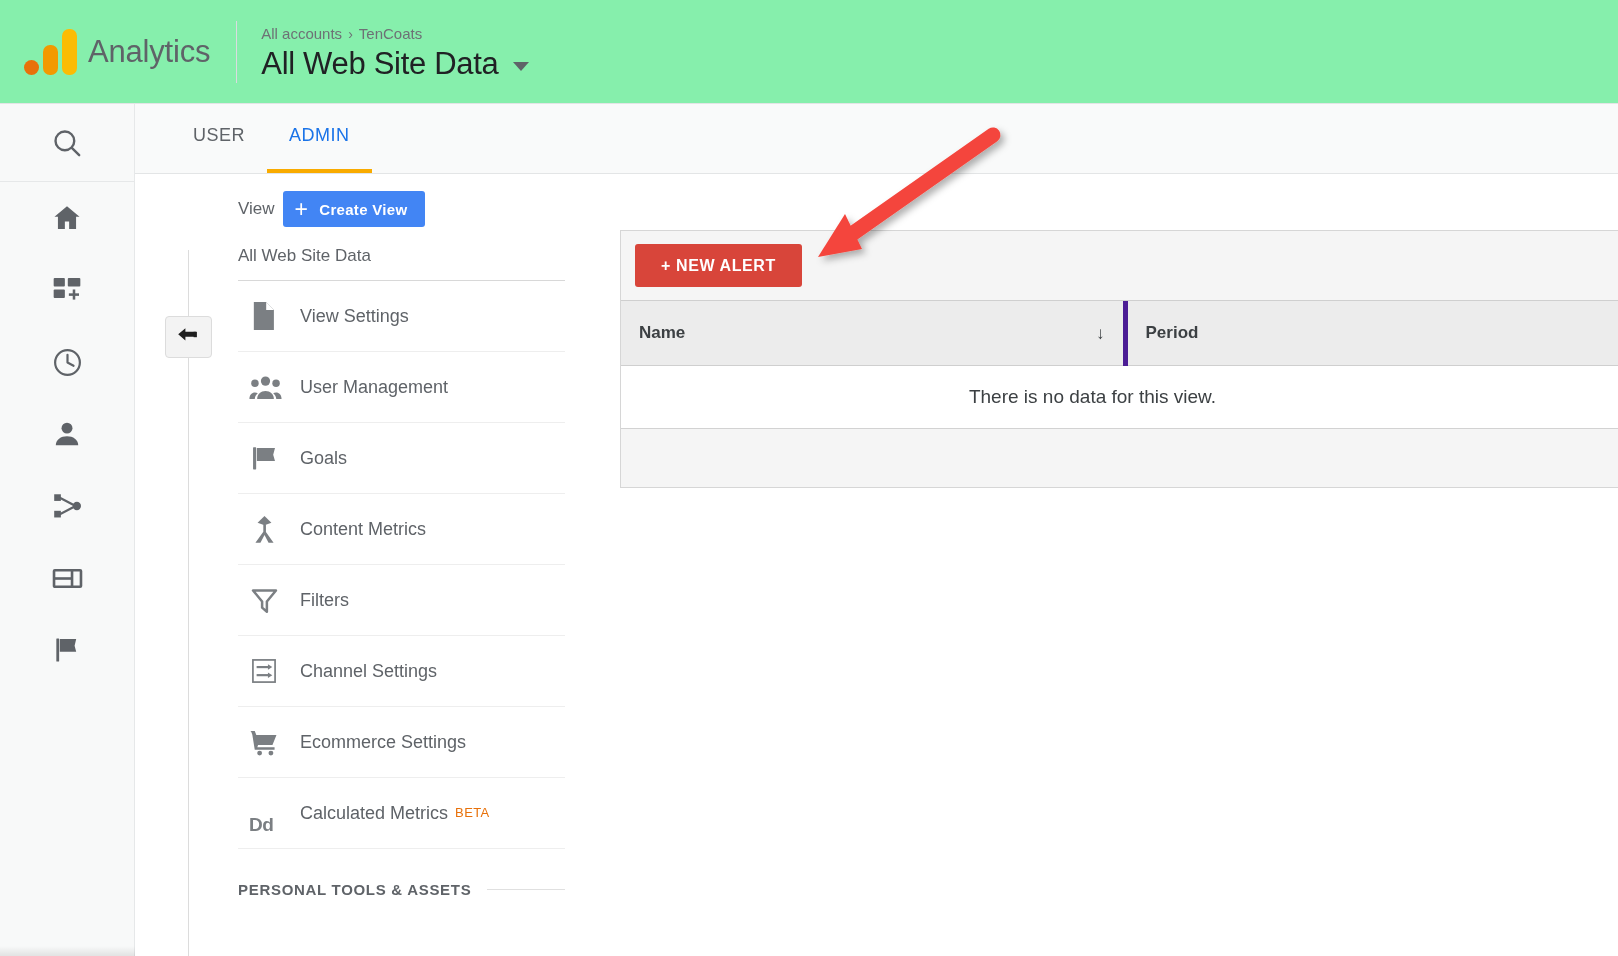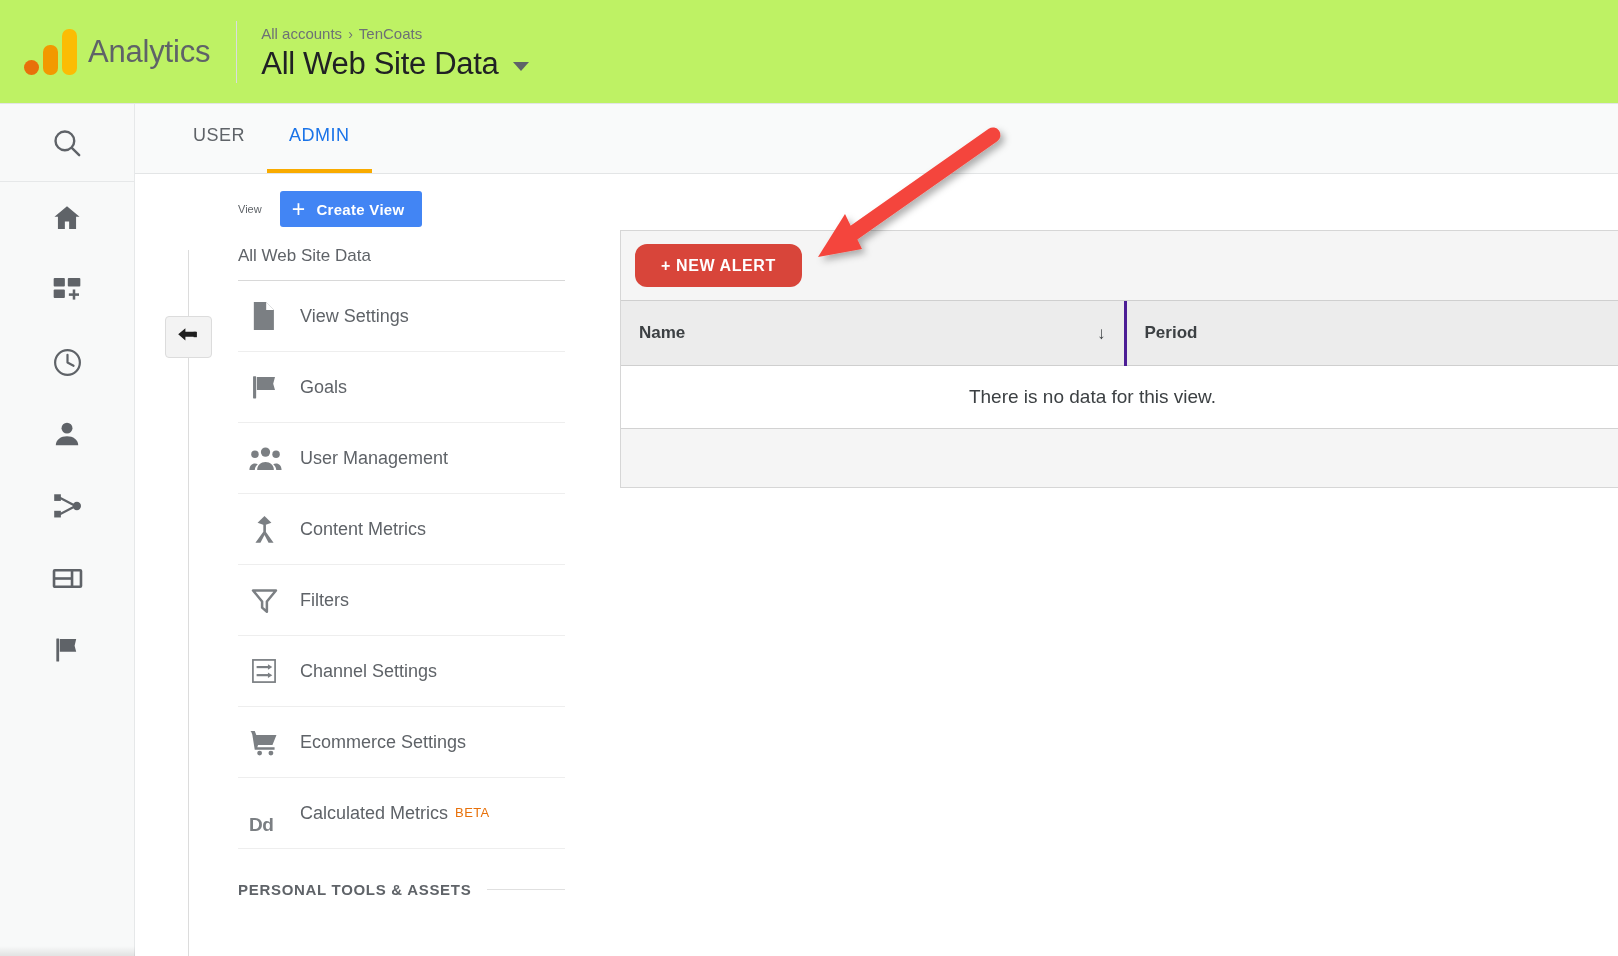--- a/index.html
+++ b/index.html
@@ -9,21 +9,21 @@
     overflow: hidden;
     background: #ffffff;
     font-family: "Liberation Sans", sans-serif;
     -webkit-font-smoothing: antialiased;
   }
   .app { position: relative; width: 1618px; height: 956px; background:#fff; }
 
   
   .topbar {
     position: absolute; left:0; top:0; width:1618px; height:104px;
-    background:#bef264;
+    background:#86efac;
     border-bottom:1px solid #e3e5e6;
     display:flex; align-items:center;
   }
   .brand { display:flex; align-items:center; padding-left:22px; height:100%; }
   .ga-logo { width:52px; height:46px; position:relative; margin-right:14px; }
   .ga-logo .bar { position:absolute; border-radius:7px; }
   .ga-logo .bar1 { width:15px; height:15px; border-radius:50%; left:2px;  bottom:0px;  background:#e8710a; }
   .ga-logo .bar2 { width:15px; height:30px; left:21px; bottom:0px; background:#f29900; }
   .ga-logo .bar3 { width:15px; height:46px; left:40px; bottom:0px; background:#fbbc04; }
   .brand-name {
@@ -85,21 +85,21 @@
   }
   .vline { position:absolute; left:53px; top:76px; width:1px; height:720px; background:#dcdcdc; }
   .collapse-btn {
     position:absolute; left:30px; top:142px; width:47px; height:42px;
     background:#f3f3f3; border:1px solid #dcdcdc; border-radius:4px;
     display:flex; align-items:center; justify-content:center; cursor:pointer; z-index:3;
   }
 
   .menu-inner { position:absolute; left:103px; top:0; width:330px; }
   .view-row { display:flex; align-items:center; height:56px; padding-top:14px; }
-  .view-label { font-size:11px; color:#5f6368; margin-right:18px; }
+  .view-label { font-size:17px; color:#5f6368; margin-right:8px; }
   .create-view-btn {
     background:#4285f4; color:#fff; border:none; border-radius:3px;
     height:36px; padding:0 18px 0 12px; font-size:15px; font-weight:bold;
     letter-spacing:0.3px; display:flex; align-items:center; cursor:pointer;
     font-family:"Liberation Sans", sans-serif;
   }
   .plus-glyph { font-size:23px; font-weight:400; margin-right:11px; line-height:1; }
   .view-name { font-size:17px; color:#5f6368; padding:16px 0 14px 0; }
   .thick-rule { height:1px; background:#d8d8d8; width:327px; }
 
@@ -128,31 +128,31 @@
   }
   .panel {
     position:absolute; left:2px; top:56px; width:1000px;
     border:1px solid #d6d6d6; border-right:none; background:#fff;
   }
   .panel-toolbar {
     height:70px; background:#f5f5f5; border-bottom:1px solid #cfcfcf;
     display:flex; align-items:center; padding-left:14px;
   }
   .new-alert-btn {
-    background:#d8453a; color:#ffffff; border:none; border-radius:12px;
+    background:#d8453a; color:#ffffff; border:none; border-radius:3px;
     height:43px; padding:0 26px; font-size:16px; font-weight:bold;
     letter-spacing:0.6px; cursor:pointer; font-family:"Liberation Sans", sans-serif;
   }
   .tbl { width:100%; border-collapse:collapse; table-layout:fixed; }
   .tbl th {
     background:#ececec; height:64px; text-align:left;
     font-size:17px; font-weight:bold; color:#3c4043;
     border-bottom:1px solid #cfcfcf; padding:0 18px; vertical-align:middle;
   }
-  .th-name { width:504px; border-right:3px solid #4c1d95; position:relative; }
+  .th-name { width:504px; border-right:5px solid #4c1d95; position:relative; }
   .sort-arrow {
     position:absolute; right:18px; top:50%; transform:translateY(-50%);
     font-size:17px; color:#3c4043; line-height:1;
   }
   .tbl td.empty-cell {
     height:63px; background:#ffffff; border-bottom:1px solid #d2d2d2;
     text-align:center; font-size:19px; color:#3c4043; padding-right:56px;
   }
   .tbl td.footer-cell { height:59px; background:#f5f5f5; }
 
@@ -293,40 +293,40 @@
           <svg width="29" height="32" viewBox="0 0 24 26" fill="#7b7f83">
             <path d="M4 1.4h10.2L20.6 8v16.6H4z"></path>
             <path d="M14.2 1.4 20.6 8h-6.4z" fill="#ffffff"></path>
           </svg>
         </span>
         <span class="m-label">View Settings</span>
       </div>
 
       <div class="menu-item">
         <span class="m-ico">
-          <svg width="31" height="31" viewBox="0 0 26 26" fill="#7b7f83">
-            <rect x="3.4" y="3.6" width="2.6" height="18.6" rx="0.5"></rect>
-            <path d="M6.6 4.2h15.2l-1.5 5.6 1.5 5.2H6.6z"></path>
-          </svg>
-        </span>
-        <span class="m-label">Goals</span>
-      </div>
-
-      <div class="menu-item">
-        <span class="m-ico">
           <svg width="33" height="27" viewBox="0 0 30 24" fill="#7b7f83">
             <circle cx="15" cy="6.2" r="4.2"></circle>
               <circle cx="5.4" cy="8.2" r="3.4"></circle>
               <circle cx="24.6" cy="8.2" r="3.4"></circle>
             <path d="M7.4 22.4c0-4.4 3.4-7.2 7.6-7.2s7.6 2.8 7.6 7.2z"></path>
             <path d="M0.4 22.4c0-3.6 2.2-5.8 5-5.8 1 0 1.9.3 2.6.7-1.6 1.4-2.6 3.2-2.8 5.1z"></path>
             <path d="M29.6 22.4c0-3.6-2.2-5.8-5-5.8-1 0-1.9.3-2.6.7 1.6 1.4 2.6 3.2 2.8 5.1z"></path>
           </svg>
         </span>
         <span class="m-label">User Management</span>
+      </div>
+
+      <div class="menu-item">
+        <span class="m-ico">
+          <svg width="31" height="31" viewBox="0 0 26 26" fill="#7b7f83">
+            <rect x="3.4" y="3.6" width="2.6" height="18.6" rx="0.5"></rect>
+            <path d="M6.6 4.2h15.2l-1.5 5.6 1.5 5.2H6.6z"></path>
+          </svg>
+        </span>
+        <span class="m-label">Goals</span>
       </div>
 
       <div class="menu-item">
         <span class="m-ico">
           <svg width="31" height="31" viewBox="0 0 26 26" fill="#7b7f83">
             <path d="M13 1.6 18.8 7.4 13 9.4 7.2 7.4z"></path>
             <path d="M12 8.8h2.2v6.4l6.4 9h-4.2L13 17.6 9.6 24.2H5.4l6.6-9.4z"></path>
           </svg>
         </span>
         <span class="m-label">Content Metrics</span>

